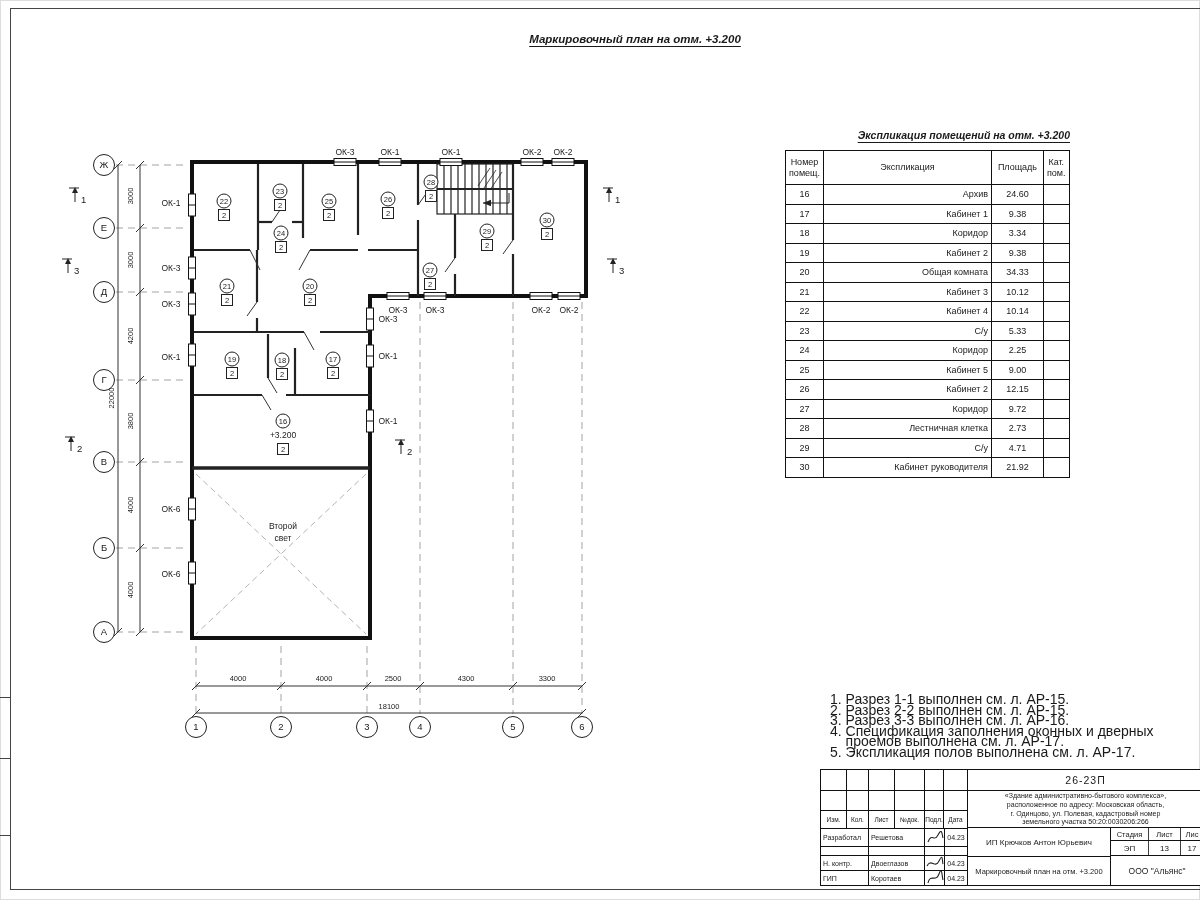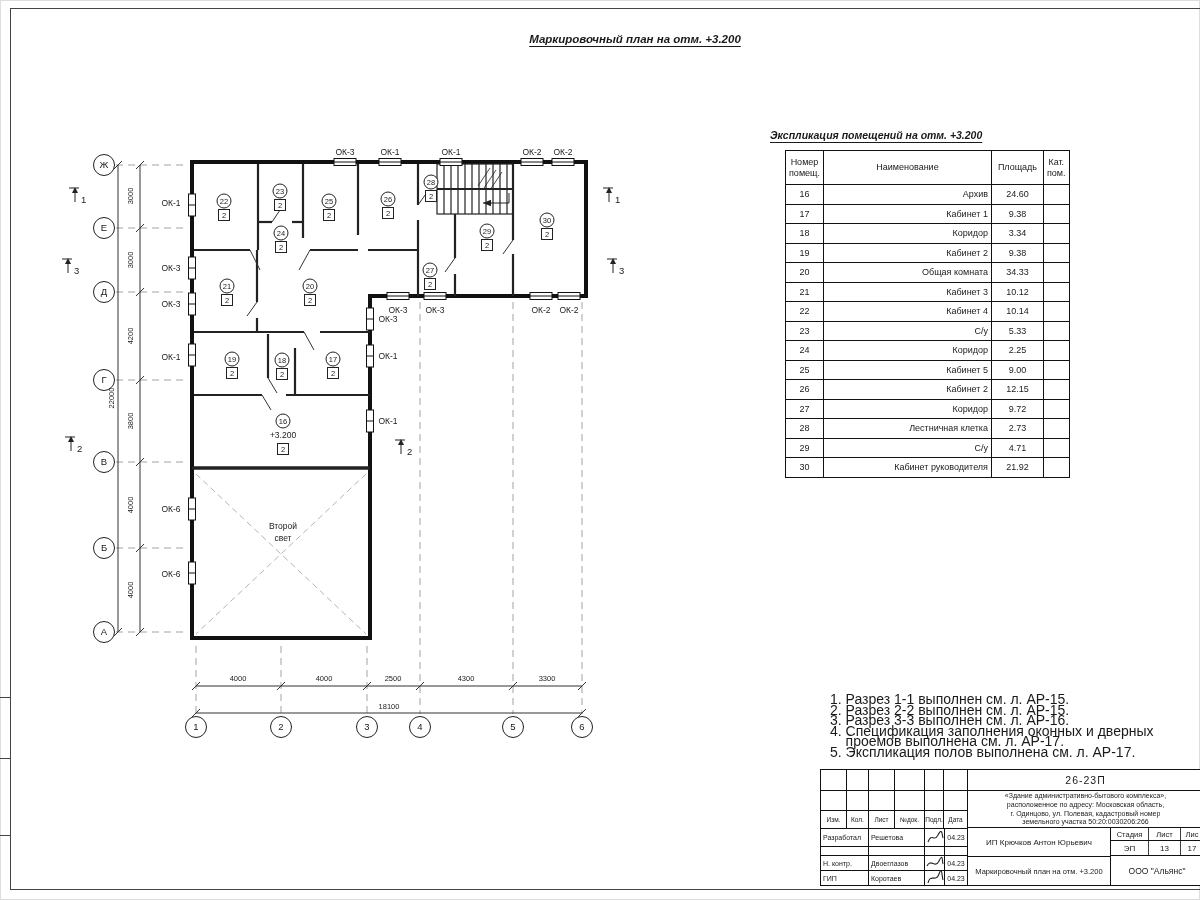--- a/index.html
+++ b/index.html
@@ -5,21 +5,21 @@
   html,body{margin:0;padding:0;background:#e8e8e8;}
   .page{position:relative;width:1200px;height:900px;background:#fff;overflow:hidden;
         font-family:"Liberation Sans",sans-serif;color:#1a1a1a;}
   .edge{position:absolute;inset:0;border:1px solid #ddd;pointer-events:none;}
   .frame{position:absolute;left:10px;top:8px;width:1220px;height:880px;border:1px solid #444;}
   .mtick{position:absolute;left:0;width:10px;height:1px;background:#444;}
 
   .plan-title{position:absolute;left:435px;top:33px;width:400px;text-align:center;
      font-size:11.5px;font-style:italic;font-weight:bold;text-decoration:underline;
      text-underline-offset:3px;}
-  .table-title{position:absolute;left:770px;top:129px;width:300px;text-align:left;
+  .table-title{position:absolute;left:770px;top:129px;width:300px;text-align:right;
      font-size:10.5px;font-style:italic;font-weight:bold;text-decoration:underline;
      text-underline-offset:3px;}
 
   table.expl{position:absolute;left:785px;top:150px;border-collapse:collapse;
      table-layout:fixed;font-size:9px;}
   table.expl{border:1.5px solid #111;}
   table.expl td,table.expl th{border:1px solid #111;padding:0 3px;vertical-align:middle;
      font-weight:normal;overflow:hidden;white-space:nowrap;}
   table.expl th{text-align:center;height:33px;white-space:normal;line-height:1.15;}
   table.expl td{height:18.5px;}
@@ -390,21 +390,21 @@
   <table class="expl">
     <colgroup>
         <col class="cw-num">
         <col class="cw-name">
         <col class="cw-area">
         <col class="cw-cat">
       </colgroup>
     <thead>
       <tr>
         <th>Номер помещ.</th>
-        <th>Наименование</th>
+        <th>Экспликация</th>
         <th>Площадь</th>
         <th>Кат. пом.</th>
       </tr>
     </thead>
     <tbody>
         <tr>
           <td class="c-num">16</td>
           <td class="c-name">Архив</td>
           <td class="c-area">24.60</td>
           <td class="c-cat"></td>

